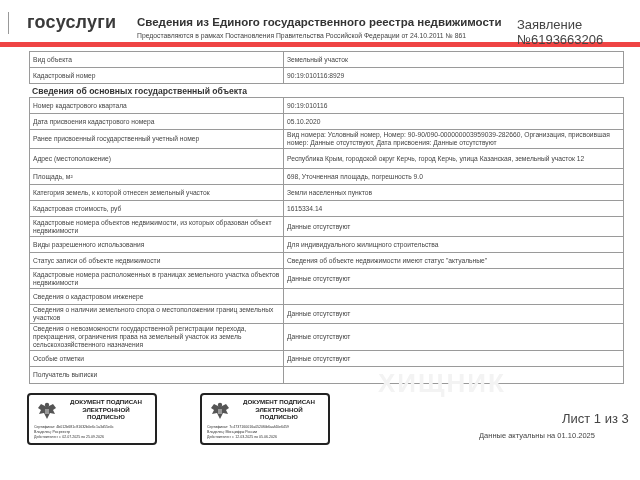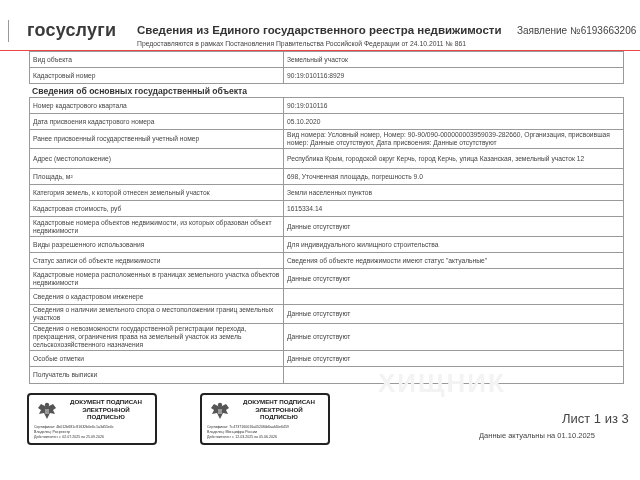--- a/index.html
+++ b/index.html
@@ -4,41 +4,41 @@
 <style>
   html, body { margin: 0; padding: 0; }
   body {
     width: 640px; height: 480px; overflow: hidden;
     background: #ffffff;
     font-family: "Liberation Sans", "DejaVu Sans", sans-serif;
     color: #333;
     position: relative;
   }
   .header {
-    position: absolute; left: 0; top: 8px; width: 640px; height: 42px;
-    border-bottom: 1px solid #ef4444;
+    position: absolute; left: 0; top: 0; width: 640px; height: 42px;
+    border-bottom: 5px solid #ef4444;
   }
   .header .vbar {
     position: absolute; left: 8px; top: 12px; width: 1px; height: 22px; background: #999;
   }
   .logo {
     position: absolute; left: 27px; top: 12px;
     font-size: 18px; font-weight: bold; color: #3a3a3a; letter-spacing: 0.2px;
   }
   .doc-title {
     position: absolute; left: 137px; top: 16px;
     font-size: 11.5px; font-weight: bold; color: #333; text-align: right;
   }
   .doc-subtitle {
     position: absolute; left: 137px; top: 32px;
     font-size: 6.8px; color: #444;
   }
   .request-no {
     position: absolute; left: 517px; top: 17px;
-    font-size: 10px; color: #444;
+    font-size: 13px; color: #444;
   }
   table.kv {
     position: absolute; border-collapse: collapse;
     font-size: 6.7px; color: #444;
   }
   table.kv td {
     border: 1px solid #9a9a9a; padding: 1px 3px; vertical-align: middle; line-height: 8px;
   }
   table.kv td.k { width: 247px; }
   table.kv td.v { width: 333px; }

